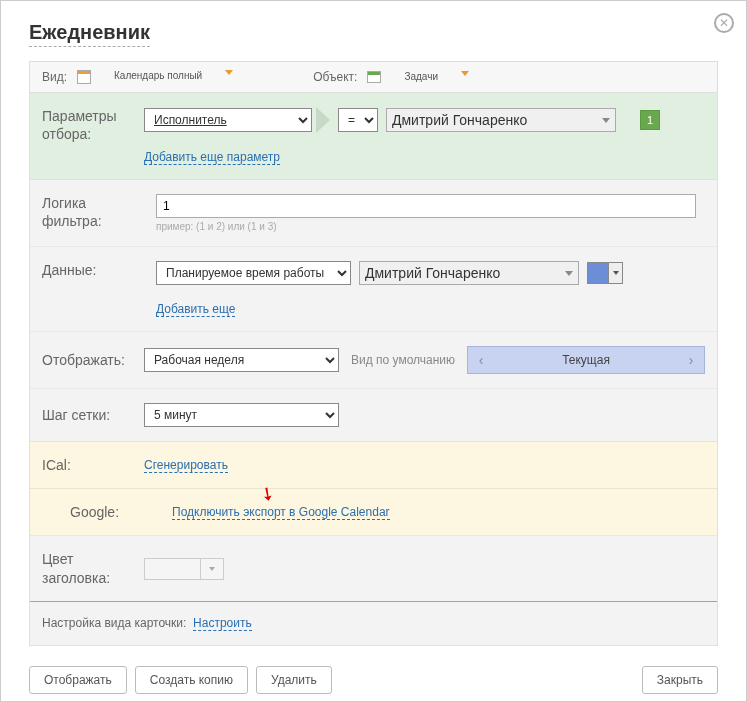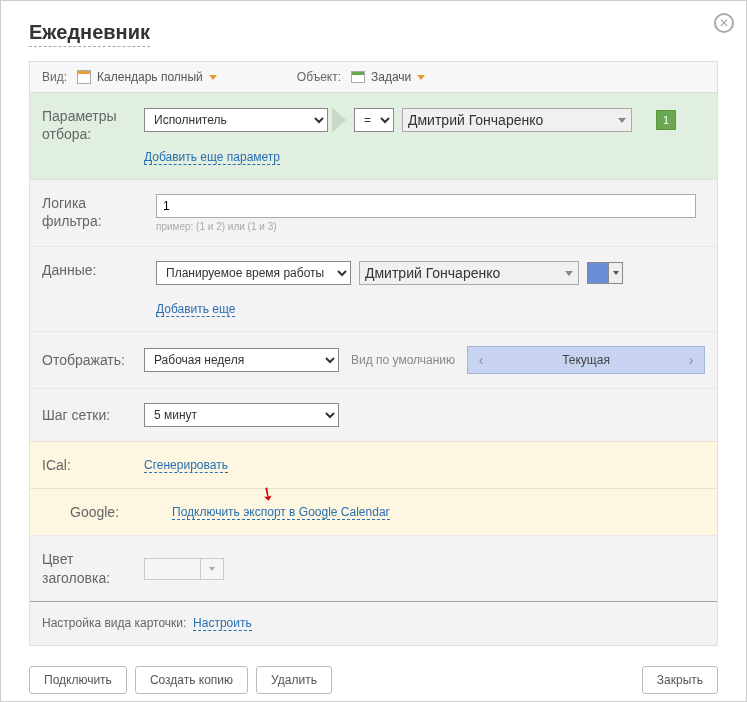--- a/index.html
+++ b/index.html
@@ -2,34 +2,34 @@
 <html><head>
 <meta charset="utf-8">
 <style>
 * { box-sizing: border-box; margin: 0; padding: 0; font-family: Arial, sans-serif; }
 body { background: #fff; }
 .dialog { width: 747px; height: 702px; border: 1px solid #ccc; position: relative; padding: 20px 28px; }
 .close-btn { position: absolute; top: 12px; right: 12px; width: 20px; height: 20px; border: 2px solid #aaa; border-radius: 50%; display: flex; align-items: center; justify-content: center; cursor: pointer; color: #aaa; font-size: 12px; }
 .title { font-size: 20px; font-weight: bold; border-bottom: 1px dashed #aaa; display: inline-block; padding-bottom: 2px; margin-bottom: 14px; color: #333; }
 .toolbar { border: 1px solid #ddd; background: #f7f7f7; padding: 8px 12px; display: flex; align-items: center; gap: 10px; font-size: 12px; color: #666; }
 .label-inline { color: #666; }
-.view-select, .obj-select { display: flex; align-items: center; gap: 6px; color: #555; font-size: 12px; cursor: pointer; }
+.view-select, .obj-select { display: flex; gap: 23px; color: #555; font-size: 10px; cursor: pointer; }
 .icon-cal { display:inline-block; width:14px; height:14px; background:#fff; border:1px solid #aaa; position:relative; }
 .icon-cal::before { content:''; position:absolute; top:0; left:0; right:0; height:3px; background:#e8a03a; }
 .icon-tasks { display:inline-block; width:14px; height:12px; background:#fff; border:1px solid #aaa; position:relative; }
 .icon-tasks::before { content:''; position:absolute; top:0; left:0; right:0; height:3px; background:#6aa84f; }
 .caret-down { width:0; height:0; border-left:4px solid transparent; border-right:4px solid transparent; border-top:5px solid #e89a2e; }
 .section { border: 1px solid #e0e0e0; border-top: none; padding: 0; }
 .section-row { padding: 14px 12px; }
 .filter-block { background: #e1efe0; display: flex; align-items: flex-start; gap: 12px; }
 .row-label { font-size: 14px; color: #666; width: 90px; line-height: 1.3; }
 .filter-controls { flex: 1; }
 .filter-line { display: flex; align-items: center; gap: 8px; }
 .select-box { background: #fff; border: 1px solid #888; font-size: 12px; padding: 3px 5px; height: 24px; color: #333; }
-.select-box.wide { width: 184px; }
+.select-box.wide { width: 168px; text-decoration: underline; }
 .arrow-sep { width: 0; height: 0; border-top: 13px solid transparent; border-bottom: 13px solid transparent; border-left: 14px solid #c9d9c8; margin-left:-4px; }
 .badge-num { width: 20px; height: 20px; background: #6aa84f; color: #fff; font-size: 11px; display: flex; align-items: center; justify-content: center; border: 1px solid #5a9a3f; }
 .link { color: #2a6fb0; font-size: 12px; border-bottom: 1px dashed #2a6fb0; cursor: pointer; display: inline-block; }
 .gray-block { background: #f3f3f3; }
 .text-input { width: 540px; height: 24px; border: 1px solid #aaa; padding: 2px 6px; font-size: 12px; }
 .hint { font-size: 10px; color: #aaa; margin-top: 3px; }
 .data-row { background: #f3f3f3; display: flex; align-items: flex-start; gap: 12px; }
 .color-swatch { display: inline-flex; align-items: center; }
 .swatch { width: 22px; height: 22px; background: #6c8ed6; border:1px solid #888; }
 .swatch-caret { width: 14px; height: 22px; border: 1px solid #888; border-left:none; background:#eee; display:flex; align-items:center; justify-content:center; }
@@ -169,19 +169,19 @@
       </div>
     </div>
 
     <div class="card-row">
       <span>Настройка вида карточки:</span>
       &nbsp;<span class="link">Настроить</span>
     </div>
   </div>
 
   <div class="footer">
-    <button class="btn">Подключить</button>
+    <button class="btn">Отображать</button>
     <button class="btn">Создать копию</button>
     <button class="btn">Удалить</button>
     <div class="spacer"></div>
     <button class="btn">Закрыть</button>
   </div>
 </div>
 
 </body></html>

